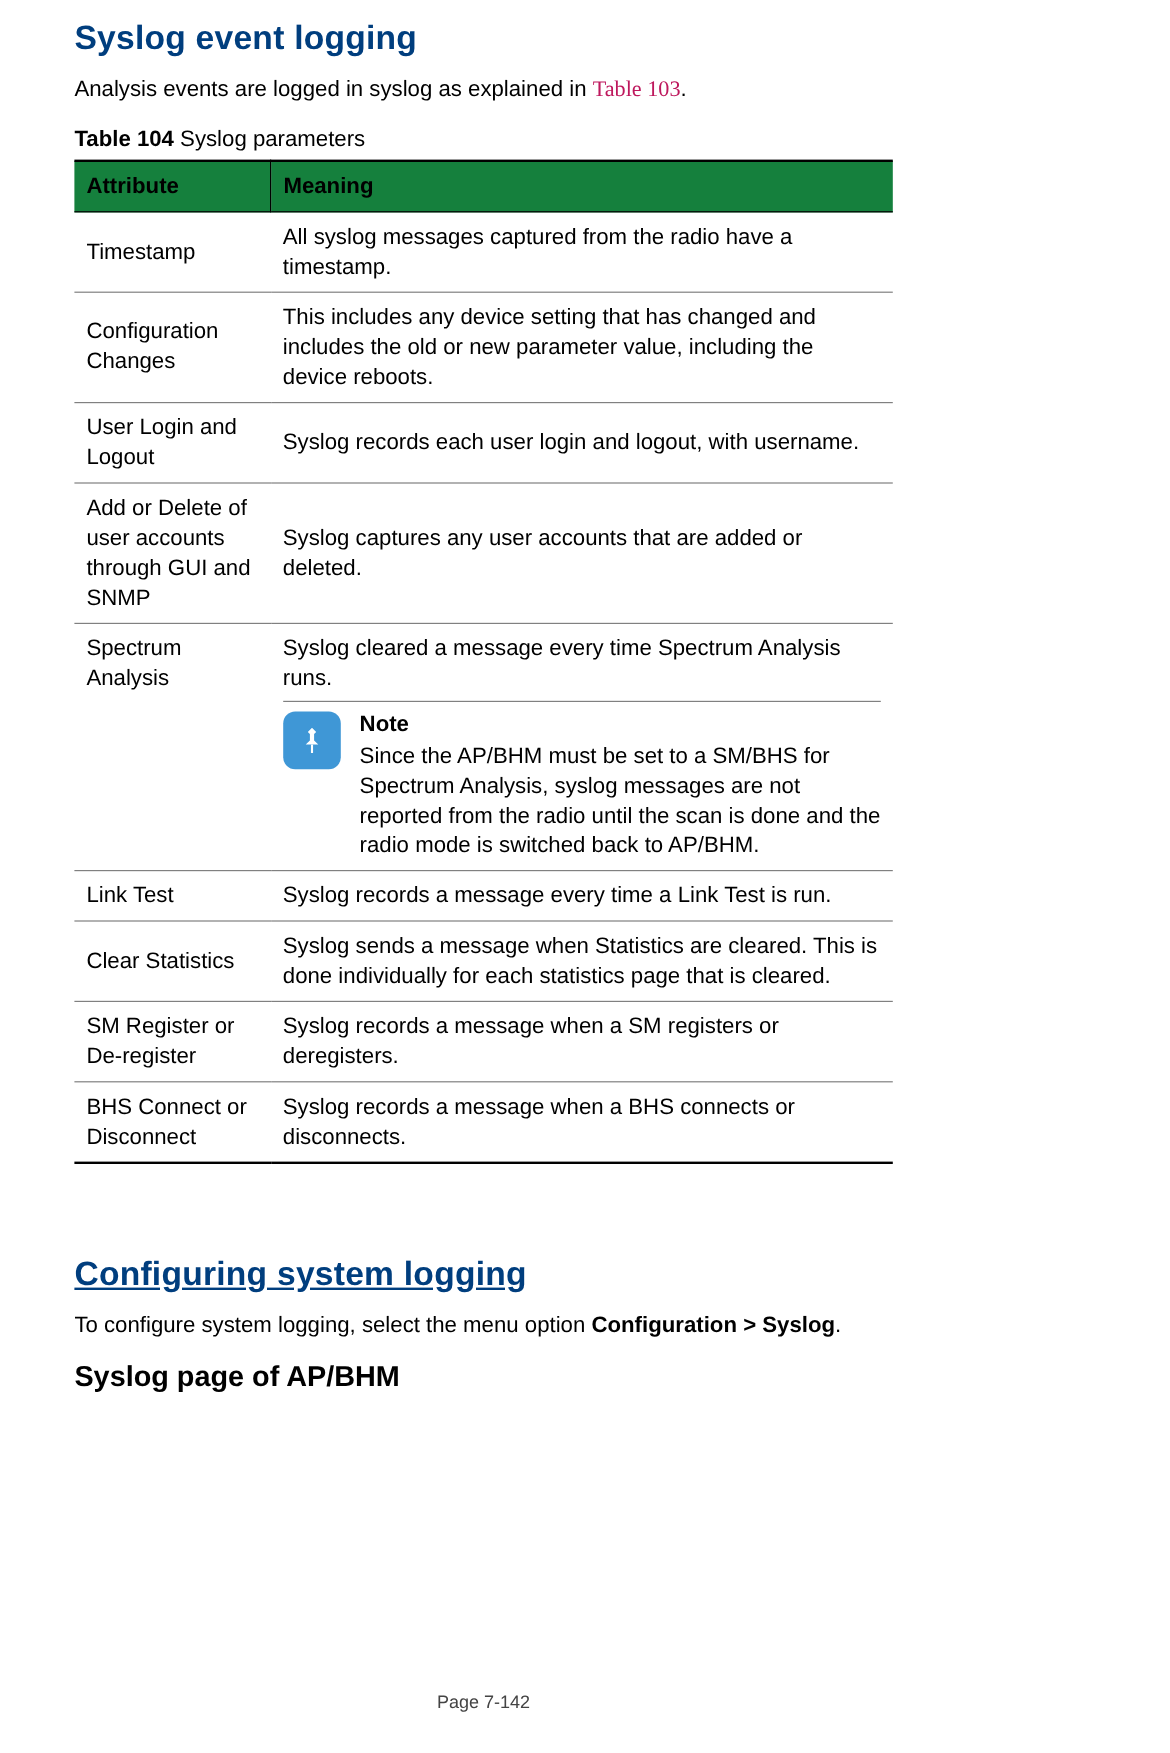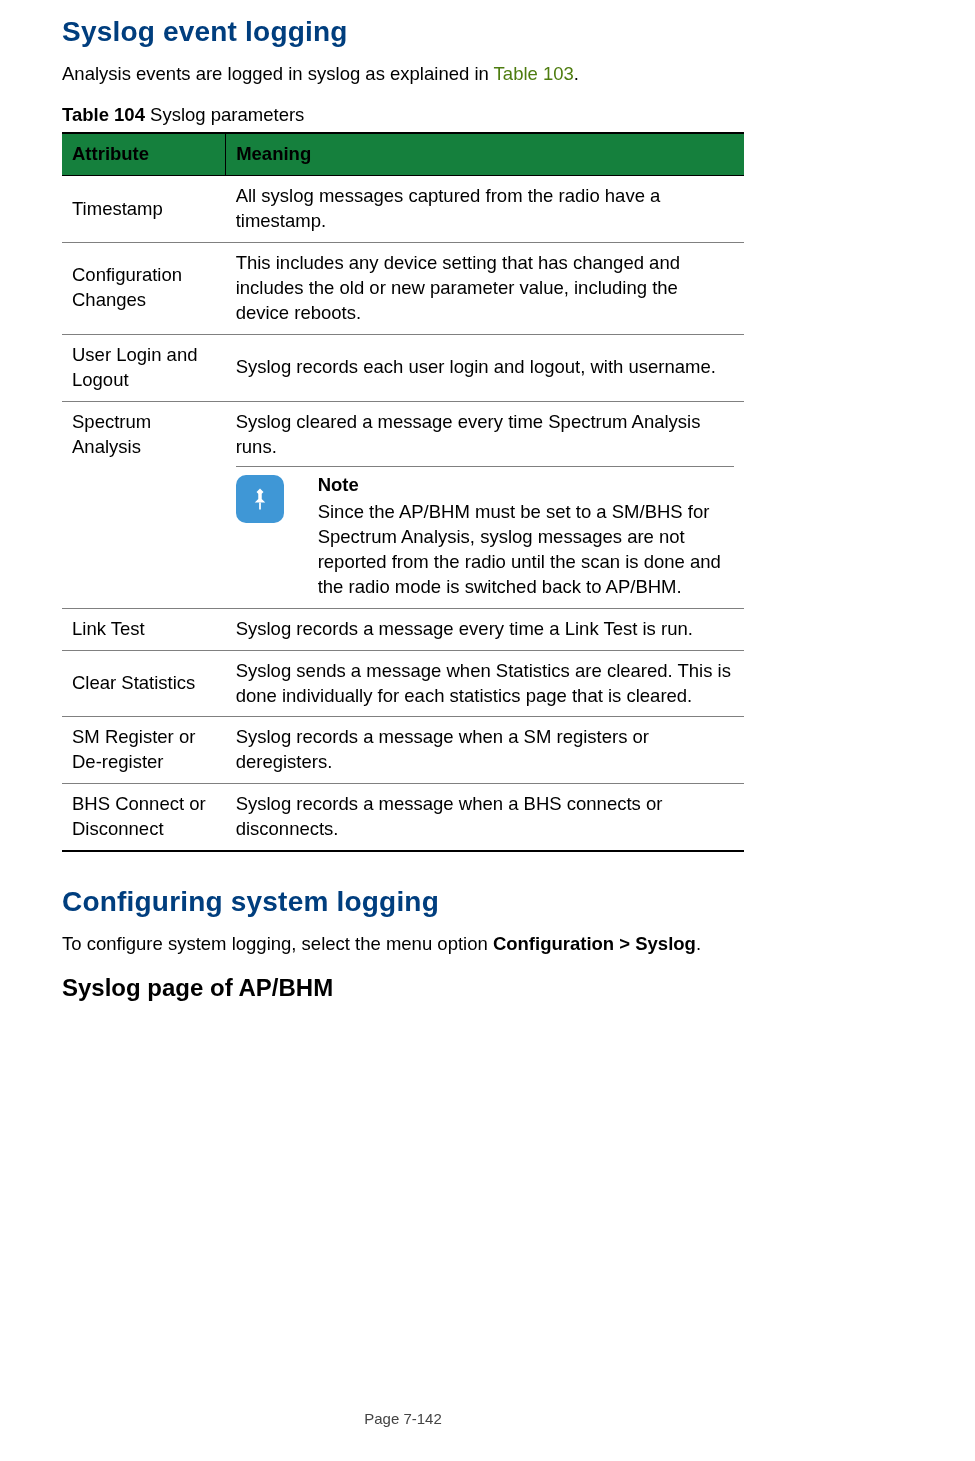--- a/index.html
+++ b/index.html
@@ -18,31 +18,33 @@
   }
   h1.section-heading {
     font-family: Arial, Helvetica, sans-serif;
     color: #003e7e;
     font-weight: bold;
     font-size: 28px;
     margin: 8px 0 14px 0;
     letter-spacing: 0.2px;
   }
   h1.section-heading.second {
-    margin-top: 34px;
+    margin-top: 76px;
+    text-decoration: underline;
   }
   p.body {
     font-size: 18.5px;
     line-height: 1.3;
     margin: 14px 0 18px 0;
     font-family: Arial, Helvetica, sans-serif;
   }
   a.xref {
-    color: #4d7c0f;
+    color: #be185d;
     text-decoration: none;
+    font-family: Liberation Serif, serif;
   }
   .table-caption {
     font-size: 18.5px;
     margin: 18px 0 6px 0;
   }
   .table-caption .label {
     font-weight: bold;
   }
   table.syslog {
     width: 100%;
@@ -75,21 +77,21 @@
   }
   table.syslog td.meaning {
     width: 76%;
     vertical-align: middle;
   }
   .note-wrap {
     border-top: 1px solid #808080;
     margin-top: 6px;
     padding-top: 6px;
     display: flex;
-    gap: 34px;
+    gap: 16px;
     align-items: flex-start;
   }
   .note-icon {
     width: 48px;
     height: 48px;
     background: #3f97d6;
     border-radius: 10px;
     flex: 0 0 48px;
     display: flex;
     align-items: center;
@@ -151,20 +153,24 @@
         <td class="attr">Timestamp</td>
         <td class="meaning">All syslog messages captured from the radio have a timestamp.</td>
       </tr>
       <tr>
         <td class="attr">Configuration Changes</td>
         <td class="meaning">This includes any device setting that has changed and includes the old or new parameter value, including the device reboots.</td>
       </tr>
       <tr>
         <td class="attr">User Login and Logout</td>
         <td class="meaning">Syslog records each user login and logout, with username.</td>
+      </tr>
+      <tr>
+        <td class="attr">Add or Delete of user accounts through GUI and SNMP</td>
+        <td class="meaning">Syslog captures any user accounts that are added or deleted.</td>
       </tr>
       <tr>
         <td class="attr" style="vertical-align: top;">Spectrum Analysis</td>
         <td class="meaning" style="vertical-align: top;">
           <span>Syslog cleared a message every time Spectrum Analysis runs.</span>
           <div class="note-wrap">
             <div class="note-icon">
               <svg width="28" height="28" viewBox="0 0 32 32">
                 <path d="M16 4 L20 8 L18 10 L18 16 L22 20 L10 20 L14 16 L14 10 L12 8 Z" fill="#ffffff"></path>
                 <rect x="15" y="20" width="2" height="8" fill="#ffffff"></rect>

